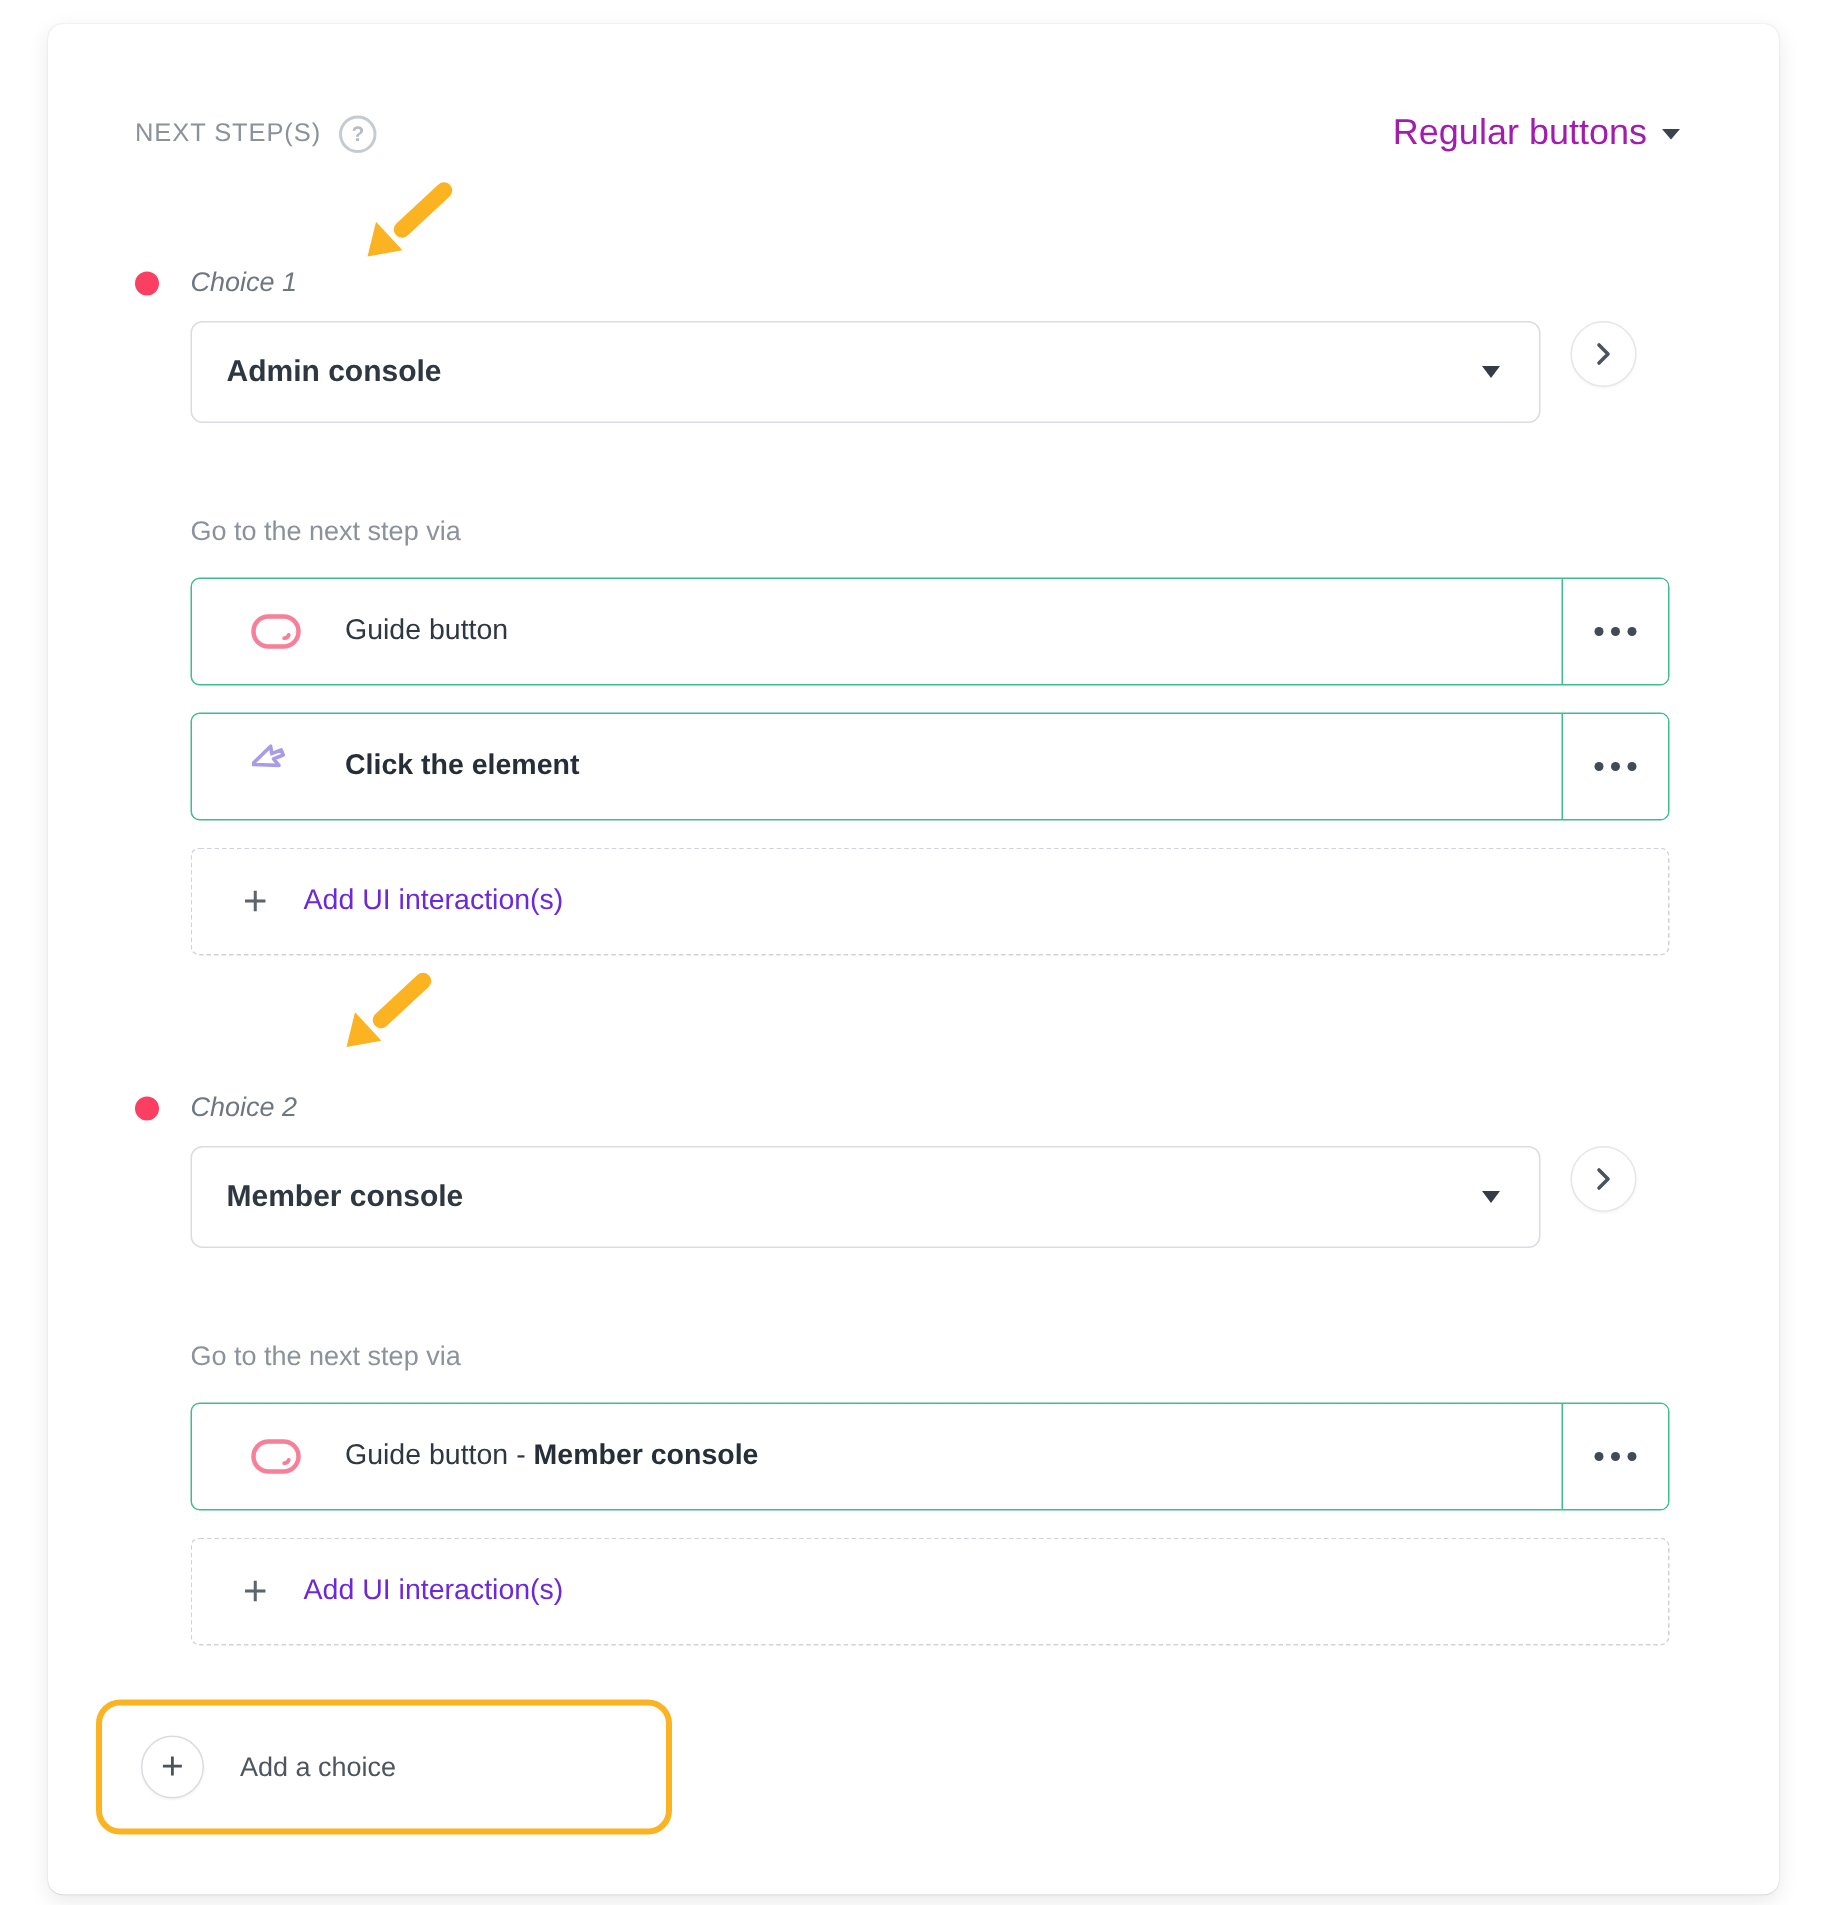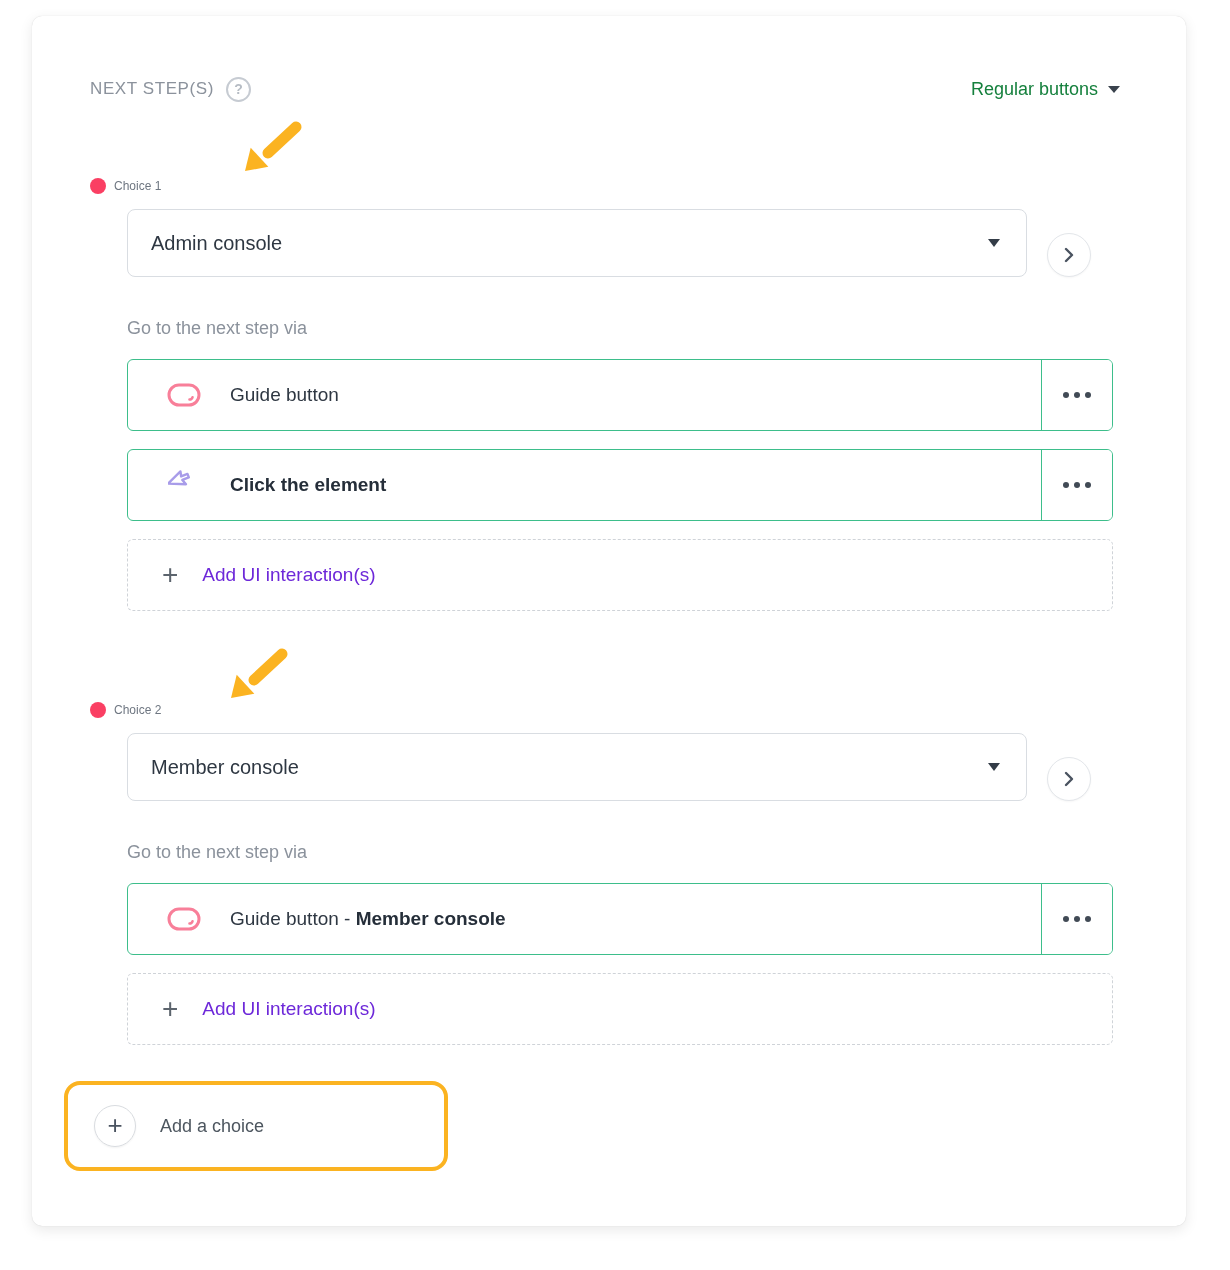--- a/index.html
+++ b/index.html
@@ -19,47 +19,47 @@
   }
 
   
   .header{display:flex; align-items:center; justify-content:space-between; padding:0 66px 0 58px; height:26px;}
   .header-left{display:flex; align-items:center; gap:12px;}
   .section-title{font-size:17px; font-weight:500; letter-spacing:.6px; color:var(--gray);}
   .help-icon{width:25px; height:25px; border:2px solid #c6cbd2; border-radius:50%;
     display:flex; align-items:center; justify-content:center;
     color:#b6bcc4; font-size:14px; font-weight:700; cursor:pointer;}
   .view-mode{display:flex; align-items:center; gap:10px; cursor:pointer;}
-  .view-mode-label{font-size:18px; color:#15803d;}
+  .view-mode-label{font-size:24px; color:#a21caf;}
   .caret-down{width:0; height:0; border-left:6px solid transparent; border-right:6px solid transparent; border-top:7px solid #3a424d;}
 
   
   .annotation-arrow{position:absolute; pointer-events:none;}
   .arrow-1{left:206px; top:103px;}
   .arrow-2{left:192px; top:630px;}
 
   
   .choice-label-row{display:flex; align-items:center; margin-left:58px;}
   .choice-1-label{margin-top:76px;}
   .choice-2-label{margin-top:91px;}
   .choice-dot{width:16px; height:16px; border-radius:50%; background:var(--pink-dot); flex:0 0 auto;}
-  .choice-label{font-size:12px; color:var(--mid); margin-left:8px;}
-
-  
-  .select-row{display:flex; align-items:flex-end; margin:15px 0 0 95px;}
+  .choice-label{font-size:18px; color:var(--mid); margin-left:21px;font-style:italic;}
+
+  
+  .select-row{display:flex; align-items:flex-start; margin:15px 0 0 95px;font-weight:bold;}
   .select{width:900px; height:68px; border:1px solid var(--border); border-radius:8px;
     display:flex; align-items:center; justify-content:space-between; padding:0 26px 0 23px;
     background:#fff; cursor:pointer;}
   .select-value{font-size:20px; color:var(--dark);}
   .select-caret{width:0; height:0; border-left:6px solid transparent; border-right:6px solid transparent; border-top:8px solid #333c47;}
   .expand-btn{width:44px; height:44px; margin-left:20px; border:1px solid var(--circle-border); border-radius:50%;
     background:#fff; display:flex; align-items:center; justify-content:center; cursor:pointer;
     box-shadow:0 1px 2px rgba(0,0,0,.04);}
 
-  .via-label{margin:41px 0 0 95px; font-size:18px; color:var(--gray);}
+  .via-label{margin:62px 0 0 95px; font-size:18px; color:var(--gray);}
 
   
   .rows{margin-left:95px; width:986px;}
   .interaction-row{display:flex; align-items:stretch; height:72px; border:1px solid var(--green);
     border-radius:6px; margin-top:20px; background:#fff; overflow:hidden;}
   .interaction-row + .interaction-row{margin-top:18px;}
   .interaction-main{flex:1; display:flex; align-items:center; padding-left:38px; gap:28px; cursor:pointer;}
   .interaction-text{font-size:19px; color:var(--dark);}
   .interaction-text b{font-weight:700; color:#252e39;}
   .more-btn{width:71px; border-left:1px solid var(--green); display:flex; align-items:center; justify-content:center; cursor:pointer; background:#fff;}

